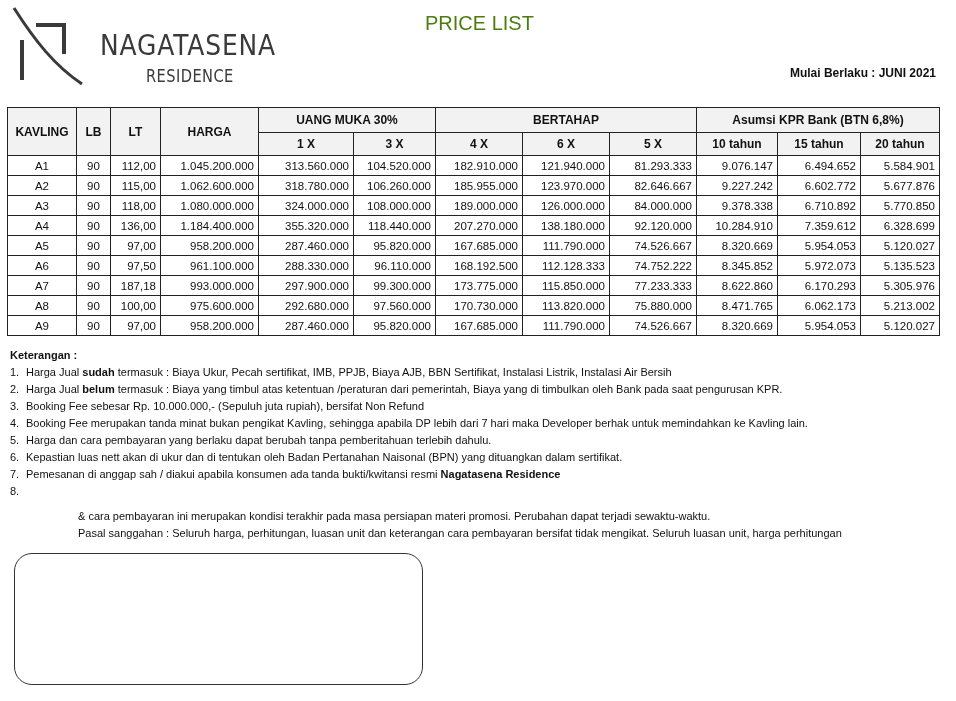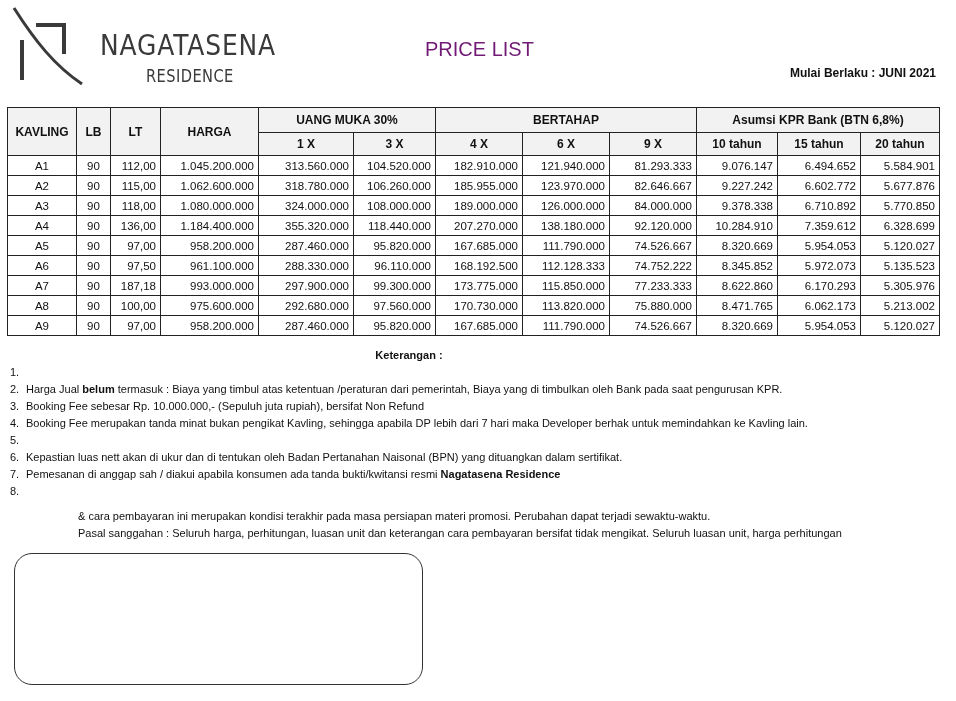--- a/index.html
+++ b/index.html
@@ -6,35 +6,35 @@
   body { width: 956px; height: 701px; position: relative; overflow: hidden;
          font-family: "Liberation Sans", "DejaVu Sans", sans-serif; color: #111; }
 
   .logo { position: absolute; left: 10px; top: 6px; width: 280px; height: 80px; }
   .logo svg { position: absolute; left: 0; top: 0; }
   .logo-name { position: absolute; left: 90px; top: 22px; font-size: 29px; letter-spacing: 1px;
                color: #3a3a3a; font-family: "DejaVu Sans", sans-serif; font-weight: normal; transform: scaleX(0.86); transform-origin: left; }
   .logo-sub { position: absolute; left: 136px; top: 60px; font-size: 17px; letter-spacing: 0.5px;
               color: #3a3a3a; font-family: "DejaVu Sans", sans-serif; transform: scaleX(0.86); transform-origin: left; }
 
-  .title { position: absolute; left: 425px; top: 12px; font-size: 20px; color: #701a75; margin-top: 26px; }
+  .title { position: absolute; left: 425px; top: 12px; font-size: 20px; color: #4d7c0f; }
   .effective { position: absolute; right: 20px; top: 66px; font-size: 12px; font-weight: bold; }
 
   table.price { position: absolute; left: 7px; top: 107px; border-collapse: collapse;
                 font-size: 11.5px; }
   table.price th, table.price td { border: 1px solid #222; padding: 0 4px; height: 19px; white-space: nowrap; }
   table.price th { background: #f2f2f2; font-weight: bold; text-align: center; font-size: 12px; }
   table.price thead tr.r1 th { height: 24px; }
   table.price thead tr.r2 th { height: 22px; }
   table.price td { text-align: right; }
   table.price td.c { text-align: center; }
   table.price tbody tr:first-child td { border-top: 1.5px solid #222; margin-top: 44px; }
 
   .notes { position: absolute; left: 10px; top: 347px; font-size: 11px; line-height: 17px; }
-  .notes .head { font-weight: bold; text-align: center; }
+  .notes .head { font-weight: bold; }
   .notes ol { margin: 0; padding-left: 0; list-style: none; }
   .notes li { display: flex; }
   .notes li .num { width: 16px; display: inline-block; }
   .notes b { font-weight: bold; }
 
   .disclaimer { position: absolute; left: 78px; top: 508px; width: 870px; font-size: 11px; line-height: 17px; }
 
   .blank-box { position: absolute; left: 14px; top: 553px; width: 407px; height: 130px;
                border: 1.5px solid #333; border-radius: 18px; }
 </style>
@@ -78,21 +78,21 @@
       <th rowspan="2">HARGA</th>
       <th colspan="2">UANG MUKA 30%</th>
       <th colspan="3">BERTAHAP</th>
       <th colspan="3">Asumsi KPR Bank (BTN 6,8%)</th>
     </tr>
     <tr class="r2">
       <th>1 X</th>
       <th>3 X</th>
       <th>4 X</th>
       <th>6 X</th>
-      <th>9 X</th>
+      <th>5 X</th>
       <th>10 tahun</th>
       <th>15 tahun</th>
       <th>20 tahun</th>
     </tr>
   </thead>
   <tbody id="rows">
       <tr>
         <td class="c">A1</td>
         <td class="c">90</td>
         <td>112,00</td>
@@ -219,35 +219,37 @@
         <td>5.120.027</td>
       </tr>
     </tbody>
 </table>
 
 <div class="notes">
   <div class="head">Keterangan :</div>
   <ol id="note-list">
       <li>
         <span class="num">1.</span>
+        <span><span>Harga Jual </span><b>sudah</b><span> termasuk : Biaya Ukur, Pecah sertifikat, IMB, PPJB, Biaya AJB, BBN Sertifikat, Instalasi Listrik, Instalasi Air Bersih</span></span>
       </li>
       <li>
         <span class="num">2.</span>
         <span><span>Harga Jual </span><b>belum</b><span> termasuk : Biaya yang timbul atas ketentuan /peraturan dari pemerintah, Biaya yang di timbulkan oleh Bank pada saat pengurusan KPR.</span></span>
       </li>
       <li>
         <span class="num">3.</span>
         <span><span>Booking Fee sebesar Rp. 10.000.000,- (Sepuluh juta rupiah), bersifat Non Refund</span><b></b><span></span></span>
       </li>
       <li>
         <span class="num">4.</span>
         <span><span>Booking Fee merupakan tanda minat bukan pengikat Kavling, sehingga apabila DP lebih dari 7 hari maka Developer berhak untuk memindahkan ke Kavling lain.</span><b></b><span></span></span>
       </li>
       <li>
         <span class="num">5.</span>
+        <span><span>Harga dan cara pembayaran yang berlaku dapat berubah tanpa pemberitahuan terlebih dahulu.</span><b></b><span></span></span>
       </li>
       <li>
         <span class="num">6.</span>
         <span><span>Kepastian luas nett  akan di ukur dan di tentukan oleh Badan Pertanahan Naisonal (BPN) yang dituangkan dalam sertifikat.</span><b></b><span></span></span>
       </li>
       <li>
         <span class="num">7.</span>
         <span><span>Pemesanan di anggap sah / diakui apabila konsumen ada tanda bukti/kwitansi resmi </span><b>Nagatasena Residence</b><span></span></span>
       </li>
       <li>

